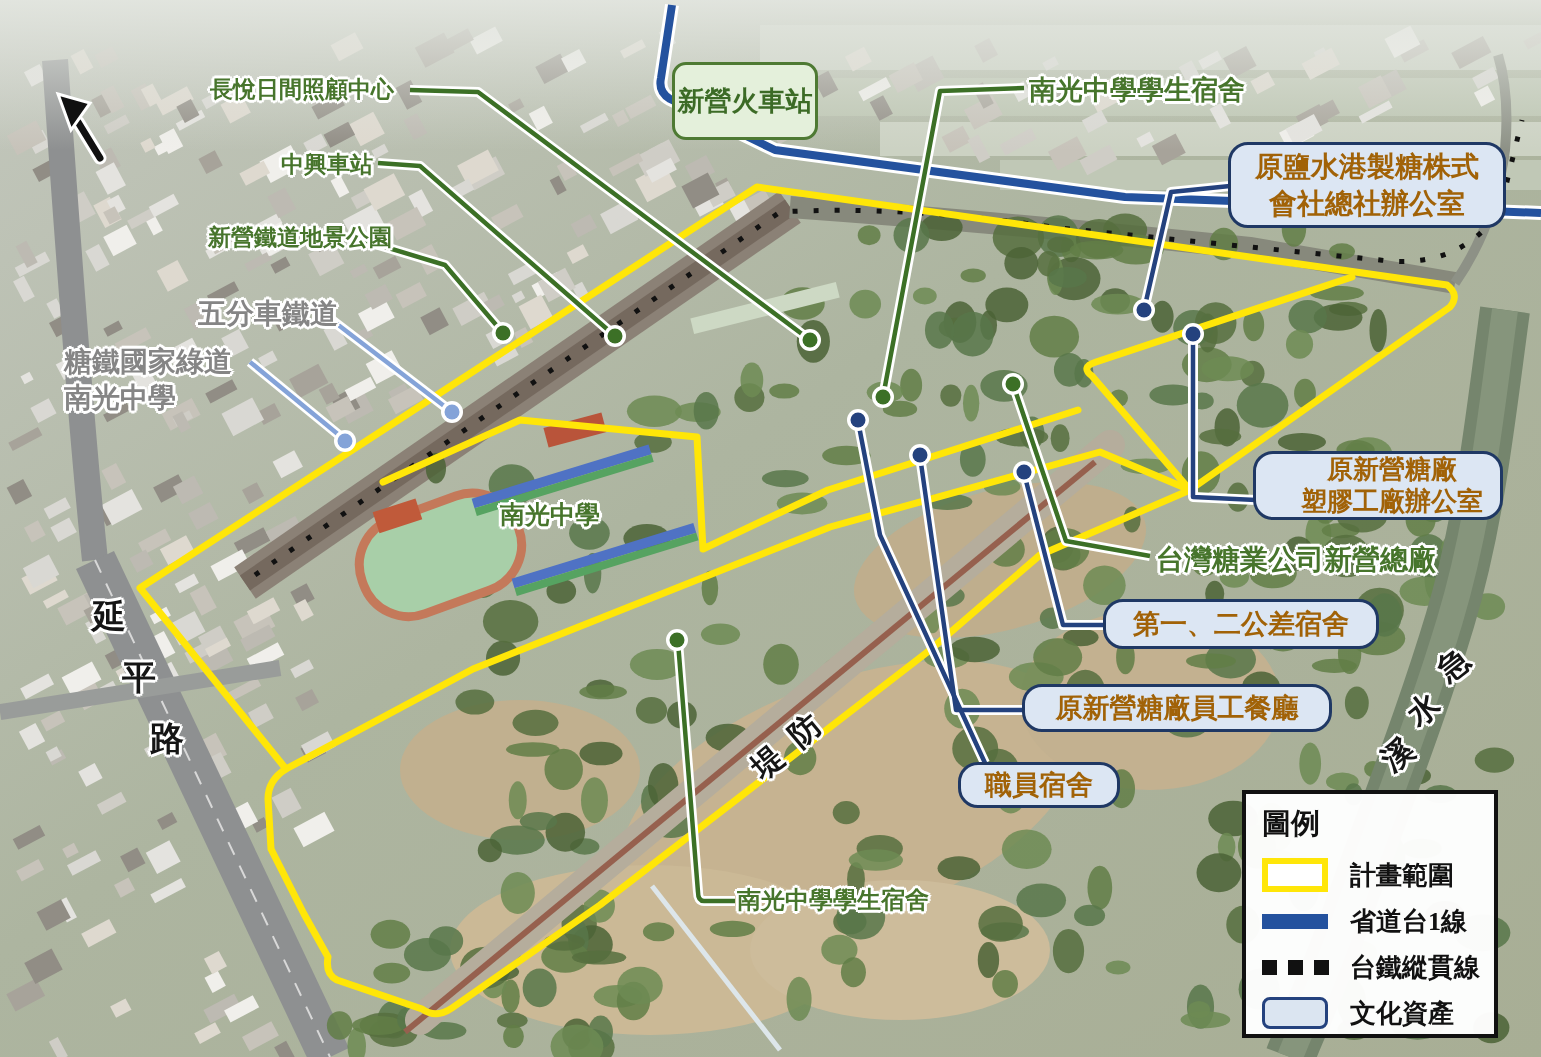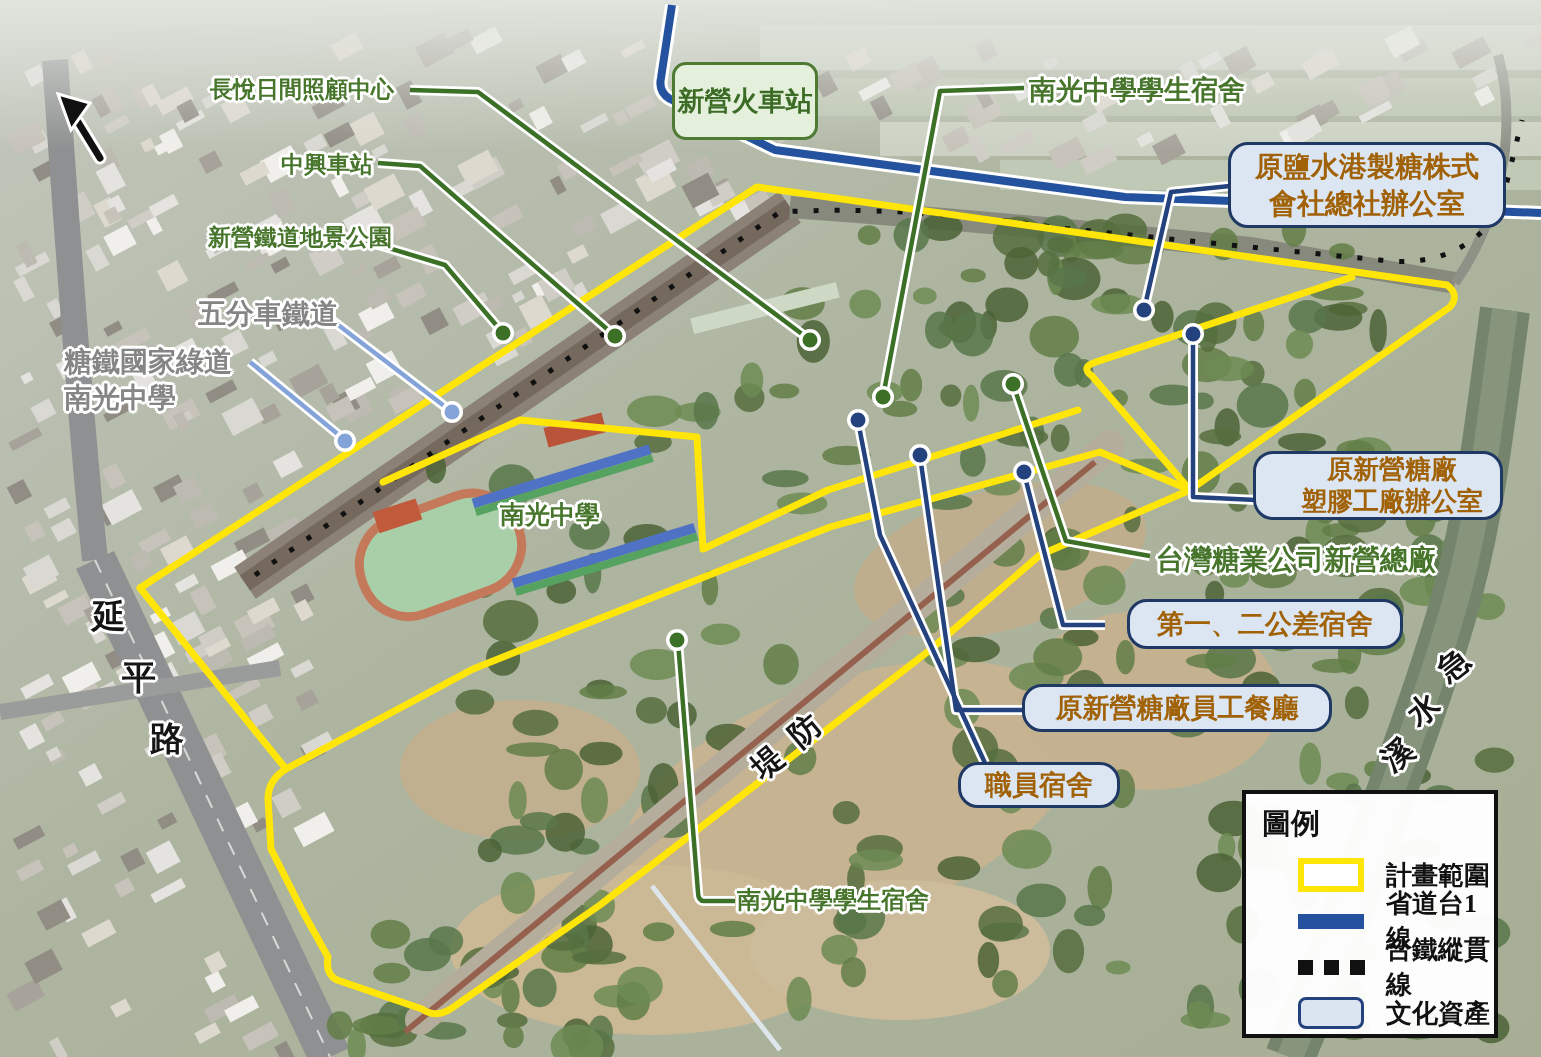--- a/index.html
+++ b/index.html
@@ -15,21 +15,21 @@
   .bluebox{position:absolute;display:flex;flex-direction:column;align-items:center;justify-content:center;
            background:#dce6f3;border:3px solid #1f3864;border-radius:20px;color:#a16207;font-weight:bold;
            text-align:center;box-sizing:border-box;}
   .bluebox span:empty{display:none;}
   .greenbox{position:absolute;display:flex;flex-direction:row;align-items:center;justify-content:center;
            background:#e4f0db;border:3px solid #4e7a33;border-radius:14px;color:#3c6b26;font-weight:bold;
            text-align:center;box-sizing:border-box;}
   #legend{position:absolute;left:1242px;top:790px;width:256px;height:248px;background:rgba(255,255,255,.97);
           border:4px solid #111;box-sizing:border-box;padding:10px 0 0 16px;}
   #legend .title{font-size:29px;font-weight:bold;color:#111;}
-  .lrow{display:flex;align-items:center;margin-top:16px;height:30px;margin-left:36px;}
+  .lrow{display:flex;align-items:center;margin-top:16px;height:30px;}
   .lrow .sw{width:66px;margin-right:22px;flex:0 0 66px;display:flex;align-items:center;}
   .lrow .txt{font-size:26px;font-weight:bold;color:#111;}
   .sw-plan{height:22px;background:#fff;border:6px solid #ffe608;}
   .sw-road{height:15px;background:#24529e;width:66px;}
   .sw-rail{display:flex;gap:11px;}
   .sw-rail i{width:15px;height:15px;background:#111;display:block;}
   .sw-asset{height:26px;background:#dbe5f1;border:3px solid #24427e;border-radius:8px;width:60px;}
 </style>
 </head>
 <body>
@@ -802,21 +802,21 @@
 </div>
 
 <div class="bluebox" style="left:1228px;top:142px;width:278px;height:86px;font-size:28px;line-height:37px;">
   <span>原鹽水港製糖株式</span>
   <span>會社總社辦公室</span>
 </div>
 <div class="bluebox" style="left:1253px;top:451px;width:250px;height:69px;font-size:26px;line-height:32px;padding-left:28px;">
   <span>原新營糖廠</span>
   <span>塑膠工廠辦公室</span>
 </div>
-<div class="bluebox" style="left:1103px;top:599px;width:276px;height:50px;font-size:27px;margin-left:24px;">
+<div class="bluebox" style="left:1103px;top:599px;width:276px;height:50px;font-size:27px;">
   <span>第一、二公差宿舍</span>
 </div>
 <div class="bluebox" style="left:1022px;top:684px;width:310px;height:48px;font-size:27px;">
   <span>原新營糖廠員工餐廳</span>
 </div>
 <div class="bluebox" style="left:958px;top:762px;width:162px;height:46px;font-size:27px;">
   <span>職員宿舍</span>
 </div>
 
 <div class="lbl photo halo" style="left:92px;top:597px;font-size:34px;">延</div>

